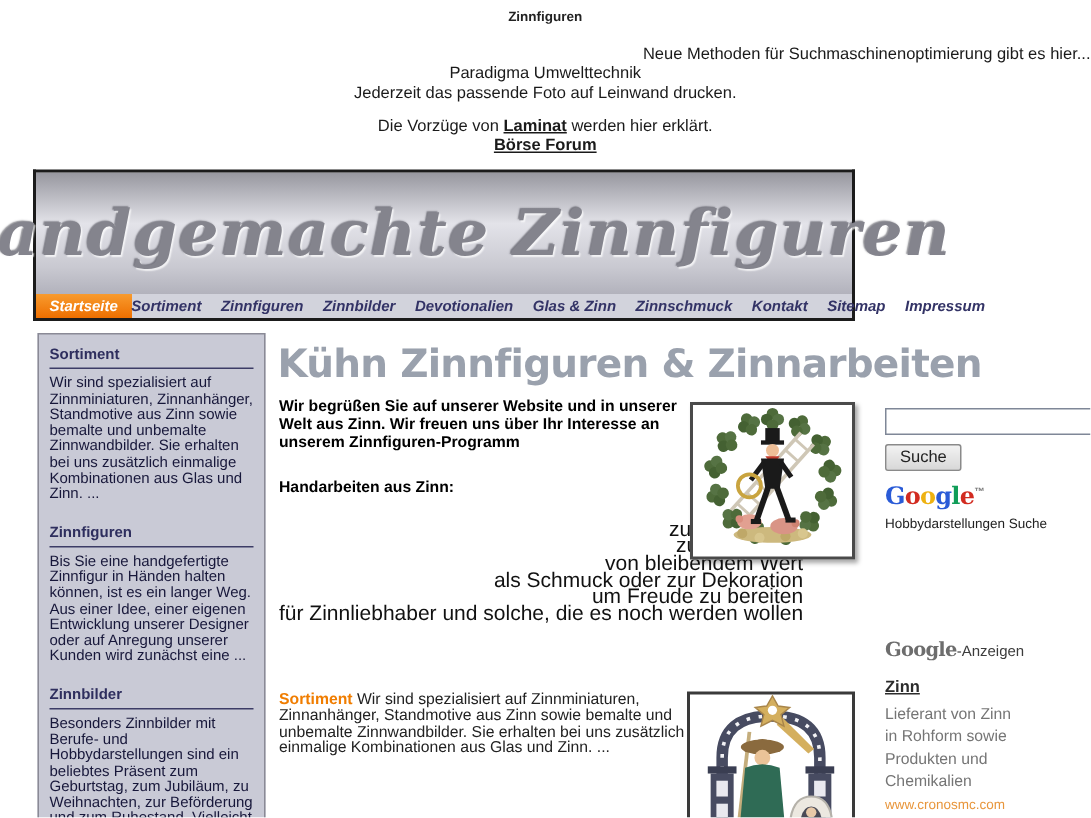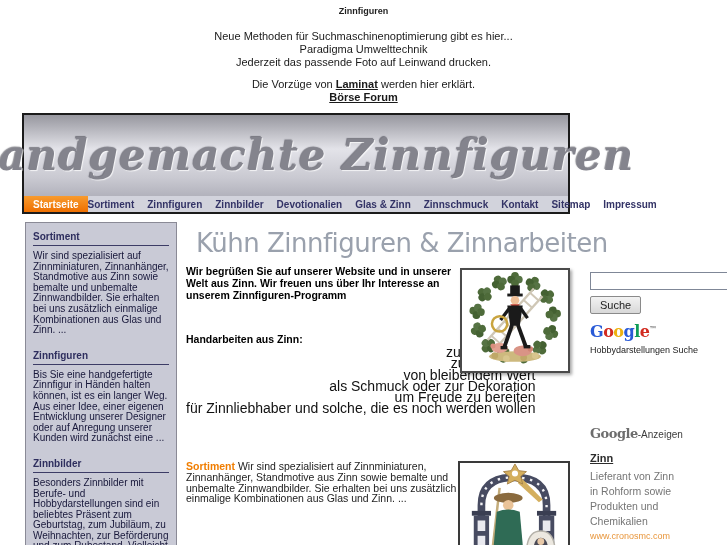--- a/index.html
+++ b/index.html
@@ -4,65 +4,65 @@
 <style>
   html,body{margin:0;padding:0;background:#fff;}
   .page{
     position:relative;width:727px;height:545px;overflow:hidden;background:#fff;
     font-family:"Liberation Sans",sans-serif;color:#000;
   }
   
   .tophead{position:absolute;top:0;left:0;width:727px;text-align:center;}
   .mini-title{margin-top:6px;font-size:9px;font-weight:bold;color:#222;}
   .top-line{font-size:11px;line-height:13px;color:#1a1a1a;}
-  .top-line.first{margin-top:14px;}
+  .top-line.first{margin-top:14px;text-align:right;}
   .top-line.gap{margin-top:9px;}
   .toplink{color:#1a1a1a;text-decoration:underline;cursor:pointer;font-weight:bold;}
   
   .banner{
     position:absolute;left:22px;top:113px;width:548px;height:83px;box-sizing:border-box;
     border:2px solid #1b1b1b;border-bottom:none;
     background:linear-gradient(180deg,#97979f 0%,#e3e3e9 42%,#c9c9d1 78%,#b2b2bc 100%);
     display:flex;align-items:center;justify-content:center;
   }
   .banner-title{
     font-family:"DejaVu Serif","Liberation Serif",serif;font-style:italic;font-weight:bold;
     font-size:42px;color:#84848d;letter-spacing:1px;white-space:nowrap;
     text-shadow:1px 1px 1px rgba(255,255,255,0.75),-1px -1px 1px rgba(50,50,60,0.55);
   }
   
   .navbar{
     position:absolute;left:22px;top:196px;width:548px;height:18px;box-sizing:border-box;
     background:#d2d3dc;border-left:2px solid #1b1b1b;border-right:2px solid #1b1b1b;
-    border-bottom:2px solid #1b1b1b;display:flex;align-items:stretch;
+    border-bottom:2px solid #1b1b1b;display:flex;align-items:stretch;font-style:italic;
   }
   .nav-active{
     background:linear-gradient(180deg,#f89b2e,#ee6f00);color:#fff;font-size:10px;font-weight:bold;
     display:flex;align-items:center;padding:0 9px;cursor:pointer;
   }
   .nav-items{flex:1;display:flex;align-items:center;justify-content:flex-end;gap:13px;padding-right:6px;}
   .nav-item{font-size:10px;font-weight:bold;color:#333366;text-decoration:none;cursor:pointer;white-space:nowrap;}
   
   .sidebar{
     position:absolute;left:25px;top:222px;width:152px;height:330px;box-sizing:border-box;
     background:#c9cad6;border:1px solid #8a8a96;padding:8px 7px;
   }
   .side-head{
     font-size:10px;font-weight:bold;color:#2e2e5e;padding-bottom:3px;margin-bottom:5px;
     border-bottom:1px solid #3c3c66;cursor:default;
   }
   .side-text{font-size:10px;line-height:10.6px;color:#17173a;}
   .side-sec{margin-bottom:14px;}
   
   .main-title{
-    position:absolute;left:196px;top:228px;margin:0;font-family:"DejaVu Sans",sans-serif;
-    font-size:26px;font-weight:400;color:#9aa1ad;letter-spacing:-0.5px;white-space:nowrap;
+    position:absolute;left:185px;top:228px;margin:0;font-family:"DejaVu Sans",sans-serif;
+    font-size:26px;font-weight:700;color:#9aa1ad;letter-spacing:-0.5px;white-space:nowrap;
   }
   .intro{position:absolute;left:186px;top:266px;width:276px;font-size:10.5px;font-weight:bold;line-height:11.8px;color:#000;}
-  .subhead{position:absolute;left:186px;top:333px;font-size:10.5px;font-weight:bold;color:#000;}
+  .subhead{position:absolute;left:186px;top:319px;font-size:10.5px;font-weight:bold;color:#000;}
   .uses-list{position:absolute;left:186px;top:347px;}
   .use-line{font-size:14px;line-height:11.3px;color:#111;text-align:right;}
   .sortiment-para{position:absolute;left:186px;top:461px;width:272px;font-size:10.5px;line-height:10.8px;color:#222;}
   .sortiment-label{color:#f07d00;font-weight:bold;text-decoration:none;cursor:pointer;}
   
   .figure-box{position:absolute;background:#fff;box-sizing:border-box;}
   .box1{left:460px;top:268px;width:110px;height:105px;border:2px solid #4a4a4a;box-shadow:2px 2px 3px rgba(0,0,0,0.35);}
   .box2{left:458px;top:461px;width:112px;height:95px;border:2px solid #3a3a3a;}
   .figure-box svg{display:block;width:100%;height:100%;}
   

